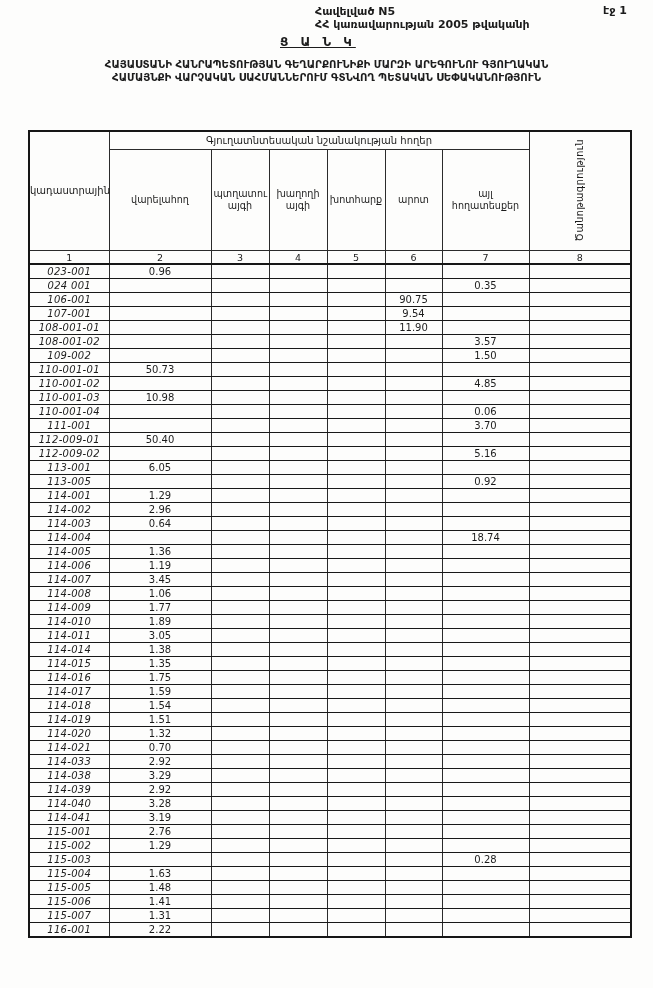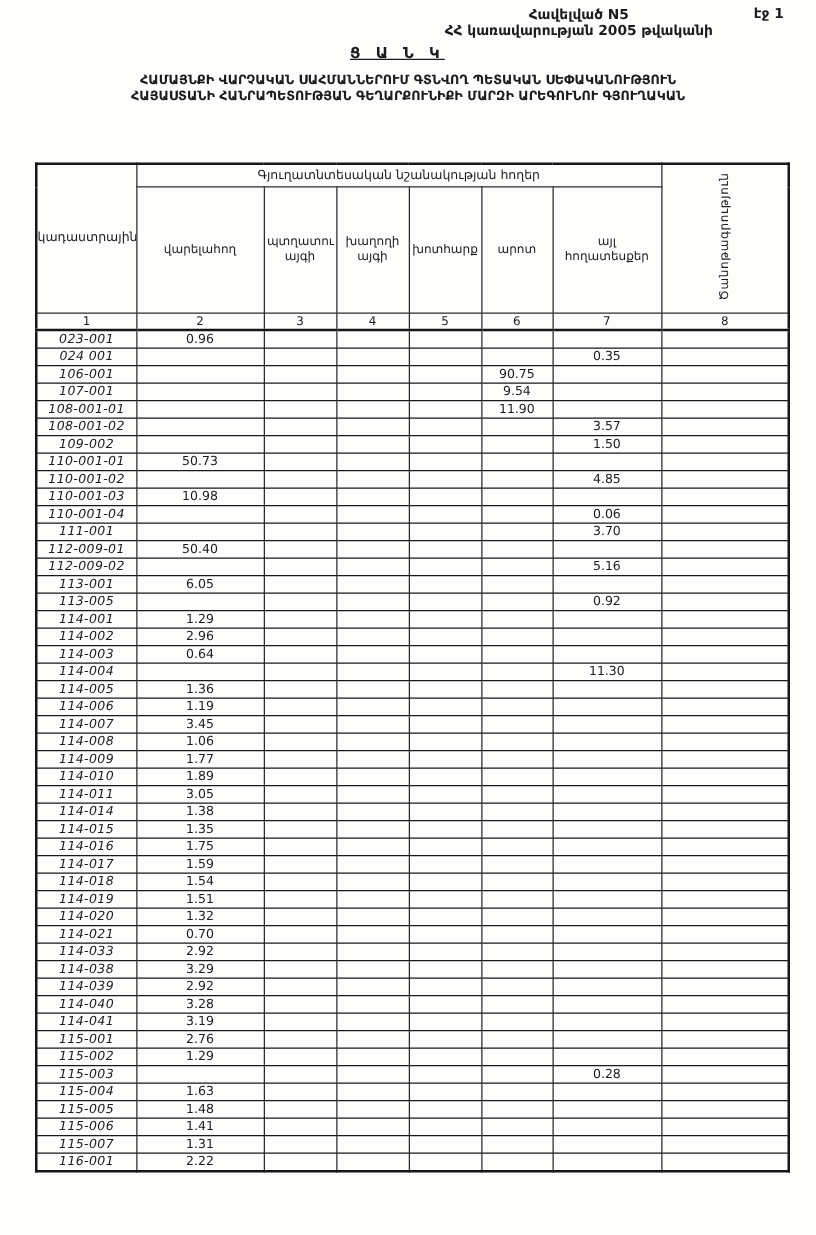--- a/index.html
+++ b/index.html
@@ -9,22 +9,22 @@
     font-family:"DejaVu Sans",sans-serif;
     color:#1c1c1c;
     position:relative;
     overflow:hidden;
   }
   .page-label{
     position:absolute;top:4px;left:603px;
     font-size:11px;font-weight:bold;white-space:nowrap;
   }
   .appendix-block{
-    position:absolute;top:5px;left:305px;width:316px;
-    text-align:center;font-size:11px;font-weight:bold;line-height:13px;
+    position:absolute;top:5px;left:315px;width:316px;
+    font-size:11px;font-weight:bold;line-height:13px;
   }
   .list-heading{
     position:absolute;top:35px;left:280px;
     font-size:12px;font-weight:bold;letter-spacing:4px;white-space:nowrap;text-decoration:underline;
   }
   .doc-title{
     position:absolute;top:58px;left:0;width:653px;
     text-align:center;font-weight:bold;font-size:10.2px;line-height:13.4px;
   }
   table.land{
@@ -64,22 +64,22 @@
 <div class="page-label">էջ 1</div>
 
 <div class="appendix-block">
   <div>Հավելված N5</div>
   <div>ՀՀ կառավարության 2005 թվականի</div>
 </div>
 
 <div class="list-heading">Ց Ա Ն Կ</div>
 
 <div class="doc-title">
+  <div>ՀԱՅԱՍՏԱՆԻ ՀԱՆՐԱՊԵՏՈՒԹՅԱՆ ԳԵՂԱՐՔՈՒՆԻՔԻ ՄԱՐԶԻ ԱՐԵԳՈՒՆՈՒ ԳՅՈՒՂԱԿԱՆ</div>
   <div>ՀԱՄԱՅՆՔԻ ՎԱՐՉԱԿԱՆ ՍԱՀՄԱՆՆԵՐՈՒՄ ԳՏՆՎՈՂ ՊԵՏԱԿԱՆ ՍԵՓԱԿԱՆՈՒԹՅՈՒՆ</div>
-  <div>ՀԱՅԱՍՏԱՆԻ ՀԱՆՐԱՊԵՏՈՒԹՅԱՆ ԳԵՂԱՐՔՈՒՆԻՔԻ ՄԱՐԶԻ ԱՐԵԳՈՒՆՈՒ ԳՅՈՒՂԱԿԱՆ</div>
 </div>
 
 <table class="land">
   <colgroup>
     <col style="width:80px">
       <col style="width:102px">
       <col style="width:58px">
       <col style="width:58px">
     <col style="width:58px">
       <col style="width:57px">
@@ -304,21 +304,21 @@
         <td></td>
         <td></td>
       </tr>
       <tr>
         <td class="code">114-004</td>
         <td></td>
         <td></td>
         <td></td>
         <td></td>
         <td></td>
-        <td>11.30</td>
+        <td>18.74</td>
         <td></td>
       </tr>
       <tr>
         <td class="code">114-005</td>
         <td>1.36</td>
         <td></td>
         <td></td>
         <td></td>
         <td></td>
         <td></td>

